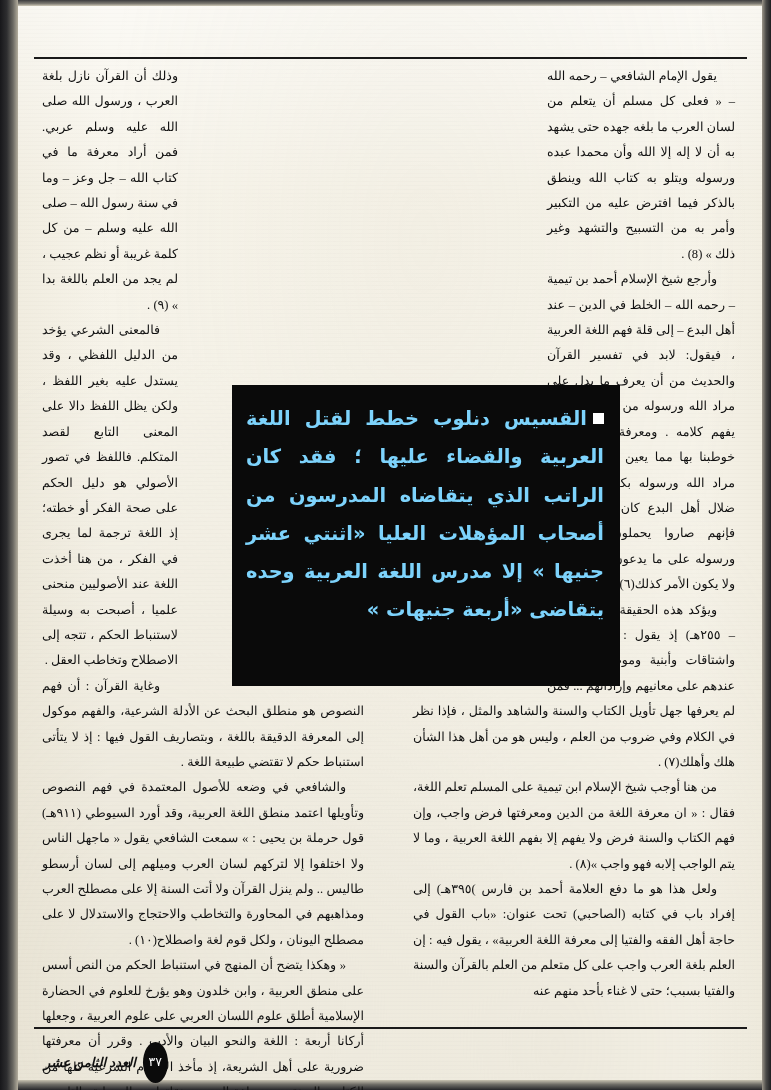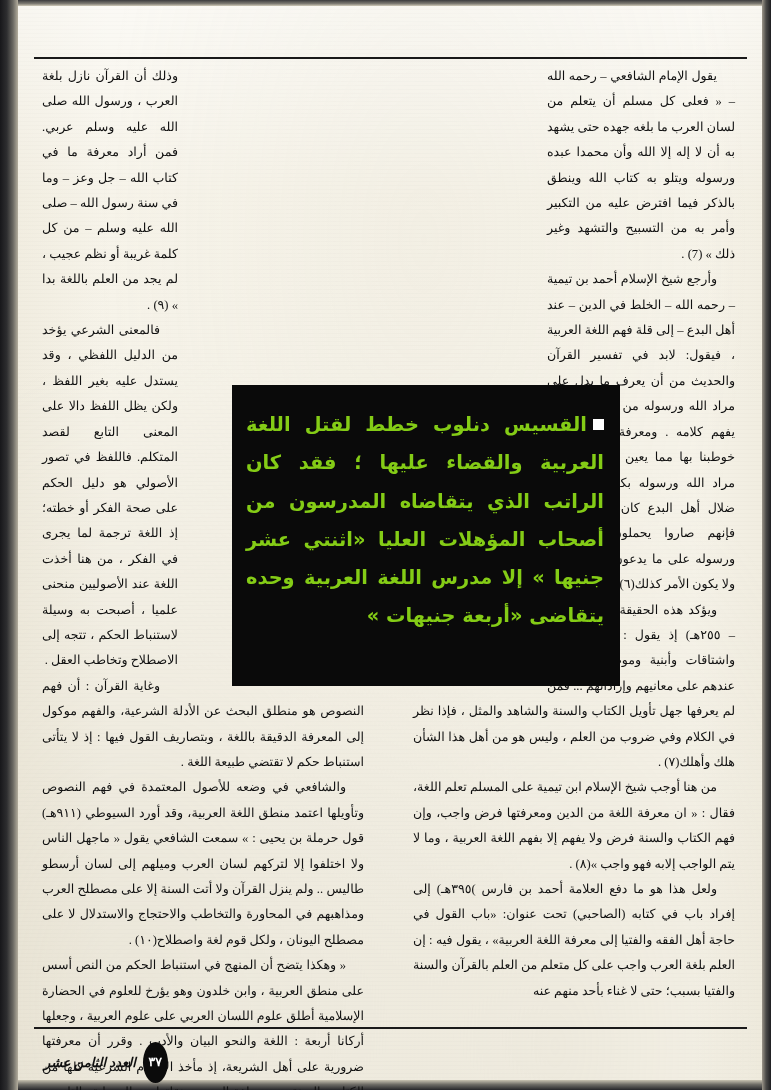--- a/index.html
+++ b/index.html
@@ -110,23 +110,23 @@
   }
 
   
   .pullquote {
     position: absolute;
     left: 232px;
     top: 385px;
     width: 388px;
     height: 301px;
     background: #0a0a0a;
-    color: #84cc16;
+    color: #7dd3fc;
     box-sizing: border-box;
-    padding: 21px 16px 8px 14px;
+    padding: 15px 16px 8px 14px;
     direction: rtl;
     text-align: justify;
     text-align-last: right;
   }
   .pullquote-inner {
     font-family: "DejaVu Sans", "Liberation Sans", sans-serif;
     font-weight: 700;
     font-size: 19.4px;
     line-height: 38.3px;
     letter-spacing: 0;
@@ -152,21 +152,21 @@
     direction: rtl;
   }
   .page-badge {
     width: 25px;
     height: 41px;
     border-radius: 50%;
     background: #0b0b0b;
     color: #fff;
     font-family: "Liberation Serif", serif;
     font-size: 12.5px;
-    font-weight: 700;
+    font-weight: 400;
     display: flex;
     align-items: center;
     justify-content: center;
     line-height: 1;
   }
   .footer-title {
     font-family: "Liberation Serif", serif;
     font-size: 13px;
     font-weight: 700;
     color: #101010;
@@ -183,21 +183,21 @@
   <div class="gutter-left"></div>
   <div class="gutter-right"></div>
   <div class="edge-top"></div>
   <div class="edge-bottom"></div>
 
   <div class="rule rule-top"></div>
   <div class="rule rule-bottom"></div>
 
   <div class="col col-right">
     <div class="wrap-right"></div>
-    <p>يقول الإمام الشافعي – رحمه الله – « فعلى كل مسلم أن يتعلم من لسان العرب ما بلغه جهده حتى يشهد به أن لا إله إلا الله وأن محمدا عبده ورسوله ويتلو به كتاب الله وينطق بالذكر فيما افترض عليه من التكبير وأمر به من التسبيح والتشهد وغير ذلك » (7) .</p>
+    <p>يقول الإمام الشافعي – رحمه الله – « فعلى كل مسلم أن يتعلم من لسان العرب ما بلغه جهده حتى يشهد به أن لا إله إلا الله وأن محمدا عبده ورسوله ويتلو به كتاب الله وينطق بالذكر فيما افترض عليه من التكبير وأمر به من التسبيح والتشهد وغير ذلك » (8) .</p>
     <p>وأرجع شيخ الإسلام أحمد بن تيمية – رحمه الله – الخلط في الدين – عند أهل البدع – إلى قلة فهم اللغة العربية ، فيقول: لابد في تفسير القرآن والحديث من أن يعرف ما يدل على مراد الله ورسوله من الألفاظ وكيف يفهم كلامه . ومعرفة العربية التي خوطبنا بها مما يعين على أن نفقة مراد الله ورسوله بكلامه ، وكذلك ضلال أهل البدع كان لهذا السبب، فإنهم صاروا يحملون كلام الله ورسوله على ما يدعون أنه دل عليه ولا يكون الأمر كذلك(٦) .</p>
     <p>ويؤكد هذه الحقيقة الجاحظ (195 – ٢٥٥هـ) إذ يقول : للعرب أمثال واشتاقات وأبنية وموضع كلام يدل عندهم على معانيهم وإراداتهم ... فمن لم يعرفها جهل تأويل الكتاب والسنة والشاهد والمثل ، فإذا نظر في الكلام وفي ضروب من العلم ، وليس هو من أهل هذا الشأن هلك وأهلك(٧) .</p>
     <p>من هنا أوجب شيخ الإسلام ابن تيمية على المسلم تعلم اللغة، فقال : « ان معرفة اللغة من الدين ومعرفتها فرض واجب، وإن فهم الكتاب والسنة فرض ولا يفهم إلا بفهم اللغة العربية ، وما لا يتم الواجب إلابه فهو واجب »(٨) .</p>
     <p>ولعل هذا هو ما دفع العلامة أحمد بن فارس )٣٩٥هـ) إلى إفراد باب في كتابه (الصاحبي) تحت عنوان: «باب القول في حاجة أهل الفقه والفتيا إلى معرفة اللغة العربية» ، يقول فيه : إن العلم بلغة العرب واجب على كل متعلم من العلم بالقرآن والسنة والفتيا بسبب؛ حتى لا غناء بأحد منهم عنه</p>
   </div>
 
   <div class="col col-left">
     <div class="wrap-left"></div>
     <p class="noindent">وذلك أن القرآن نازل بلغة العرب ، ورسول الله صلى الله عليه وسلم عربي. فمن أراد معرفة ما في كتاب الله – جل وعز – وما في سنة رسول الله – صلى الله عليه وسلم – من كل كلمة غريبة أو نظم عجيب ، لم يجد من العلم باللغة بدا » (٩) .</p>
     <p>فالمعنى الشرعي يؤخد من الدليل اللفظي ، وقد يستدل عليه بغير اللفظ ، ولكن يظل اللفظ دالا على المعنى التابع لقصد المتكلم. فاللفظ في تصور الأصولي هو دليل الحكم على صحة الفكر أو خطته؛ إذ اللغة ترجمة لما يجرى في الفكر ، من هنا أخذت اللغة عند الأصوليين منحنى علميا ، أصبحت به وسيلة لاستنباط الحكم ، تتجه إلى الاصطلاح وتخاطب العقل .</p>

